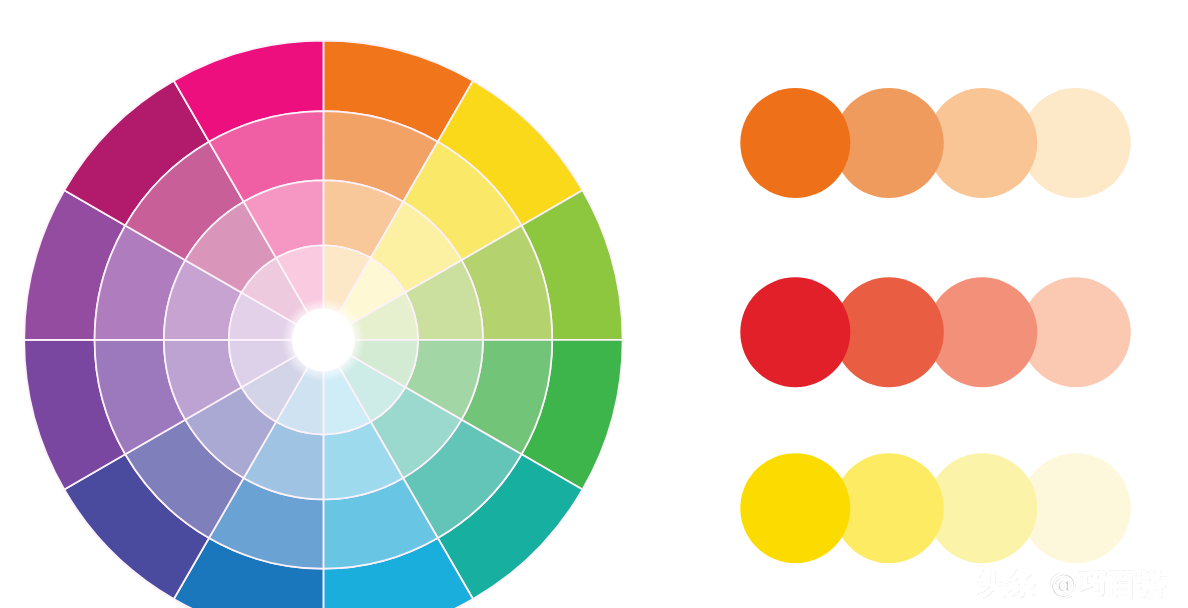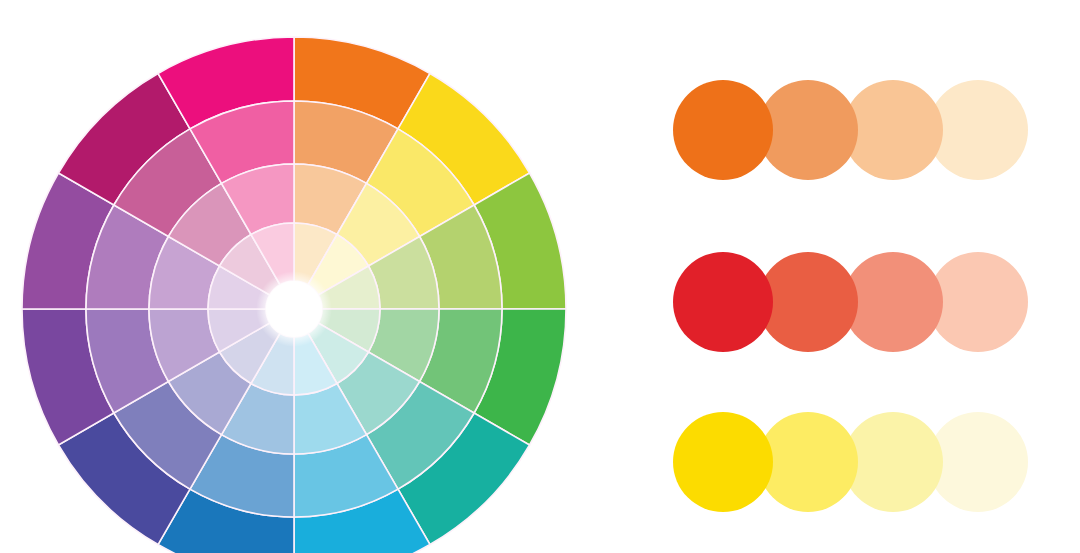--- a/index.html
+++ b/index.html
@@ -156,14 +156,15 @@
         <div class="swatch" title="#FBC8B2" style="width: 100px; height: 100px; left: 255px; background: rgb(251, 200, 178); z-index: 1;"></div>
       </div>
       <div class="palette-row" style="top: 412px; left: 28px; width: 355px; height: 100px;">
         <div class="swatch" title="#FCDC00" style="width: 100px; height: 100px; left: 0px; background: rgb(252, 220, 0); z-index: 4;"></div>
         <div class="swatch" title="#FDEC63" style="width: 100px; height: 100px; left: 85px; background: rgb(253, 236, 99); z-index: 3;"></div>
         <div class="swatch" title="#FBF3A8" style="width: 100px; height: 100px; left: 170px; background: rgb(251, 243, 168); z-index: 2;"></div>
         <div class="swatch" title="#FDF8DC" style="width: 100px; height: 100px; left: 255px; background: rgb(253, 248, 220); z-index: 1;"></div>
       </div>
     </div>
 
+  <div id="watermark">头条 @巧百搭</div>
 
 </div>
 
 </body></html>

